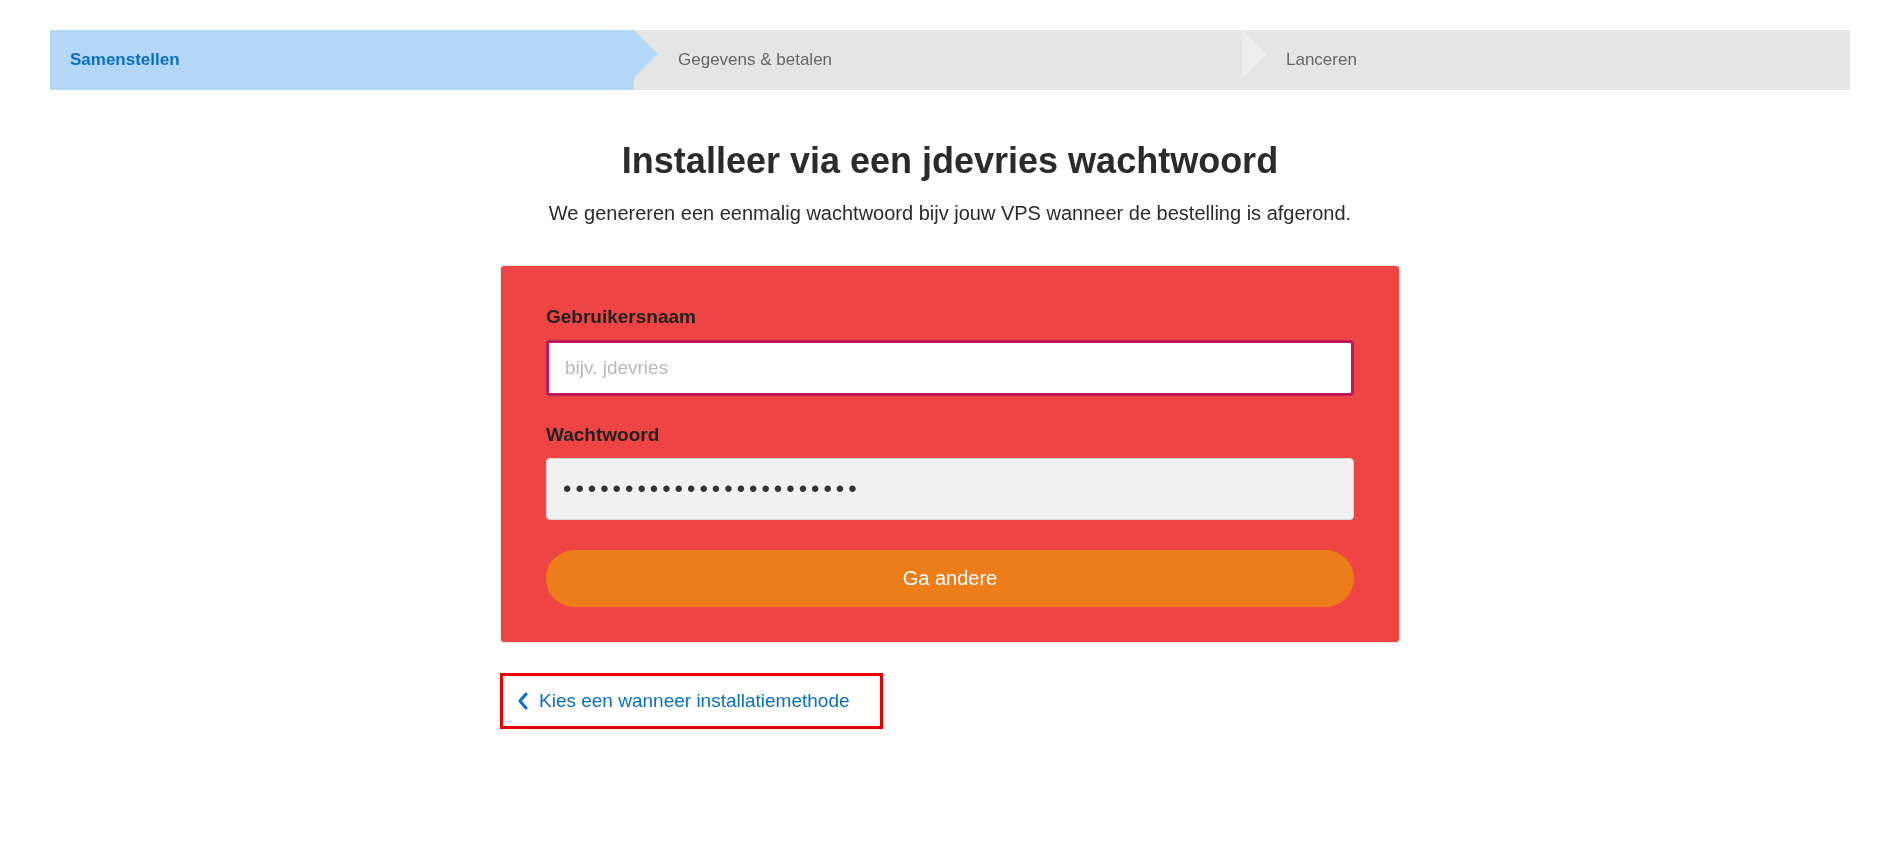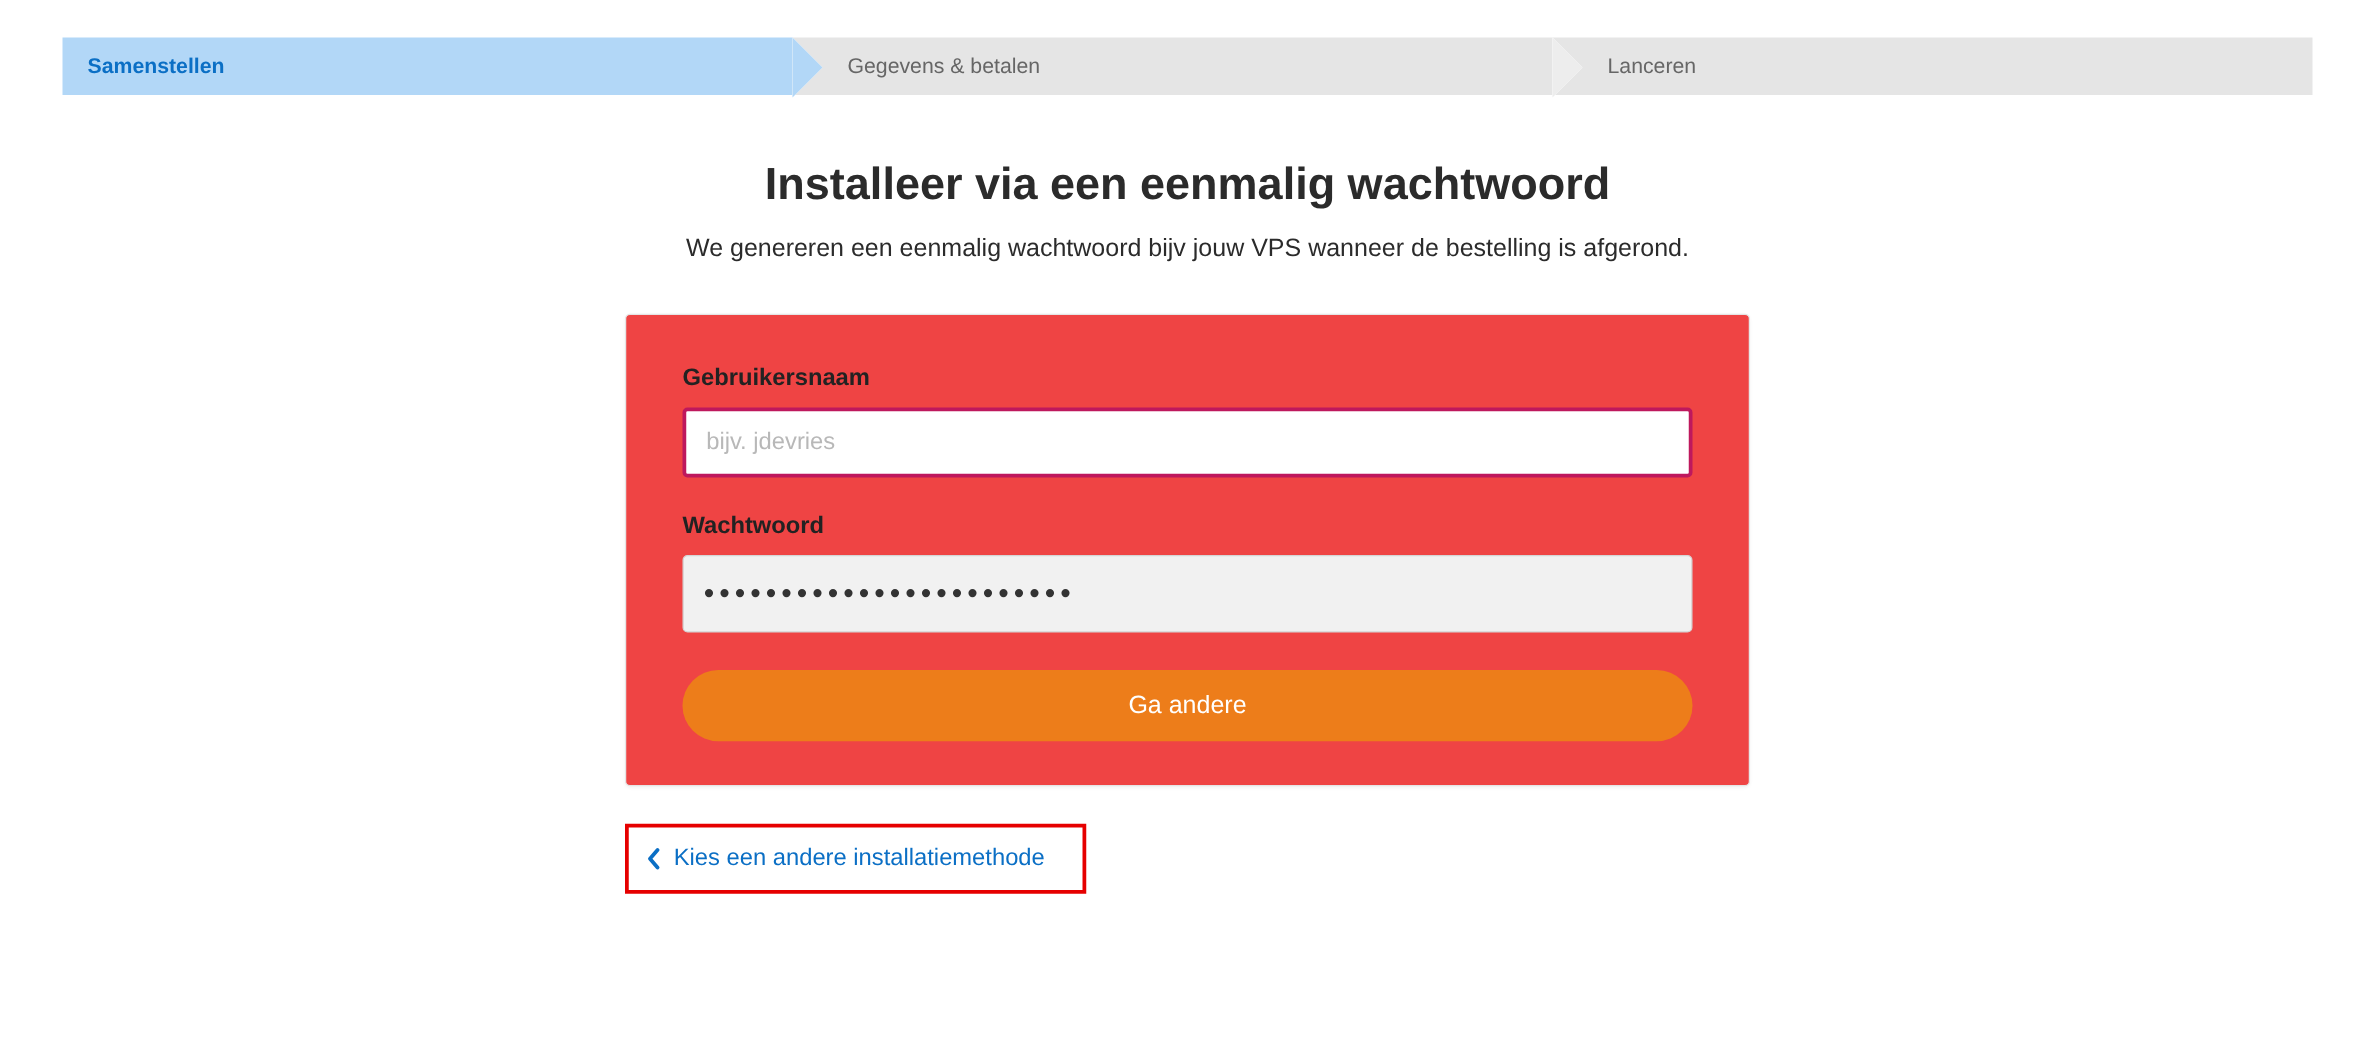--- a/index.html
+++ b/index.html
@@ -10,21 +10,21 @@
     body {
       font-family: 'Segoe UI', Tahoma, Geneva, Verdana, sans-serif;
       background: #ffffff;
       width: 1900px;
       height: 849px;
       padding-top: 30px;
     }
     .stepper {
       display: flex;
       margin: 0 50px;
-      height: 46px;
+      height: 60px;
     }
     .step {
       flex: 1;
       display: flex;
       align-items: center;
       padding-left: 20px;
       font-size: 17px;
       position: relative;
       background: #e5e5e5;
       color: #666;
@@ -168,36 +168,36 @@
   </div>
   <div class="step">
     <span>Gegevens &amp; betalen</span>
   </div>
   <div class="step">
     <span>Lanceren</span>
   </div>
 </div>
 
 <div class="content">
-  <h1 class="title">Installeer via een eenmalig wachtwoord</h1>
+  <h1 class="title">Installeer via een jdevries wachtwoord</h1>
   <p class="subtitle">We genereren een eenmalig wachtwoord bijv jouw VPS wanneer de bestelling is afgerond.</p>
 
   <div class="card">
     <label class="field-label">Gebruikersnaam</label>
     <input type="text" class="text-input" placeholder="bijv. jdevries" style="">
 
     <label class="field-label">Wachtwoord</label>
     <div class="password-display">••••••••••••••••••••••••</div>
 
     <button class="primary-button">Ga andere</button>
   </div>
 </div>
 
 <div class="content-wrapper">
   <div class="back-link-wrapper">
     <span class="chevron-left">
       <svg viewBox="0 0 12 18" fill="none" stroke="#0b6fc5" stroke-width="3" stroke-linecap="round" stroke-linejoin="round">
         <polyline points="9,2 3,9 9,16"></polyline>
       </svg>
     </span>
-    <a class="back-link">Kies een andere installatiemethode</a>
+    <a class="back-link">Kies een wanneer installatiemethode</a>
   </div>
 </div>
 
 </body></html>

